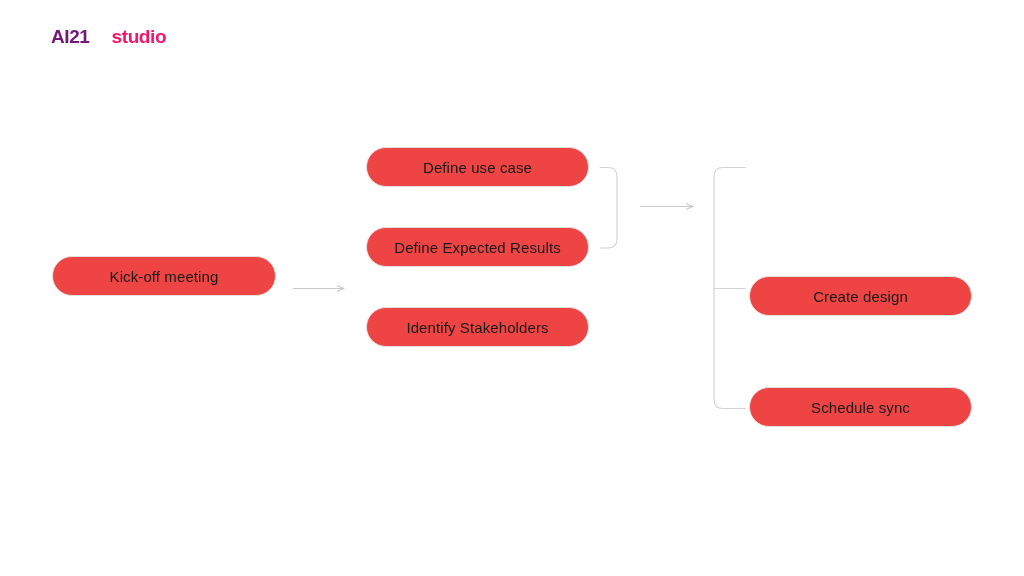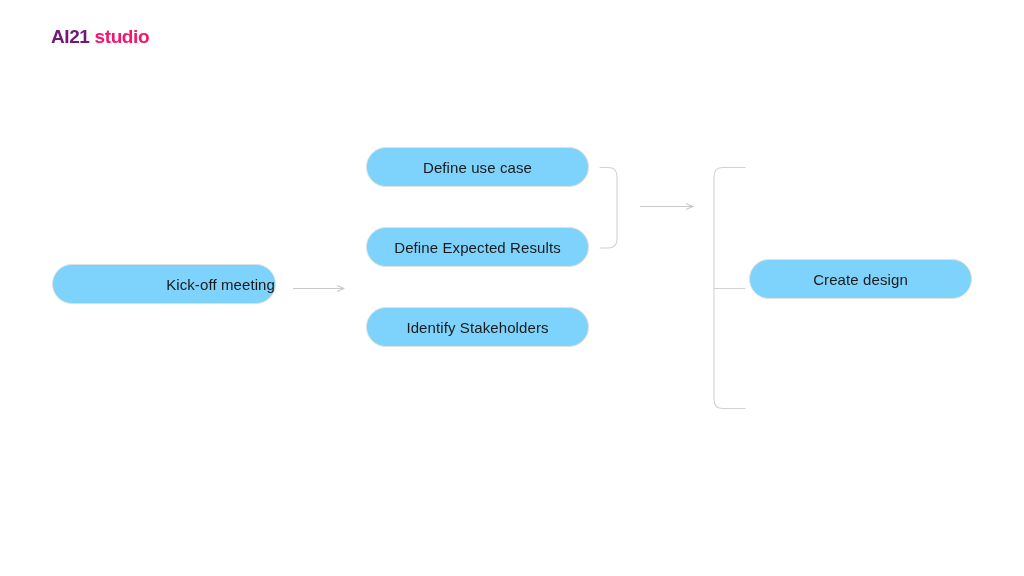--- a/index.html
+++ b/index.html
@@ -22,35 +22,35 @@
     position: absolute;
     left: 51px;
     top: 27px;
     font-size: 19px;
     font-weight: 700;
     letter-spacing: -0.4px;
     line-height: 1;
     white-space: nowrap;
   }
   .logo-ai21 { color: #701a75; }
-  .logo-studio { color: #F6156D; margin-left: 5px; }
+  .logo-studio { color: #F6156D; margin-left: 22px; }
 
   
   .canvas {
     position: absolute;
     left: 0; top: 0;
     width: 1024px;
     height: 576px;
   }
 
   
   .node {
     position: absolute;
     box-sizing: border-box;
-    background: #7dd3fc;
+    background: #ef4444;
     border: 1px solid #E0E0DE;
     border-radius: 24px;
     display: flex;
     align-items: center;
     justify-content: center;
     color: #1A1A1A;
     font-size: 15px;
     font-weight: 400;
     letter-spacing: 0.1px;
     white-space: nowrap;
@@ -61,22 +61,22 @@
   .col-left  { left: 52px;  width: 224px; height: 40px; }
   
   .col-mid   { left: 366px; width: 223px; height: 40px; }
   
   .col-right { left: 749px; width: 223px; height: 40px; }
 
   .r-y1  { top: 147px; }
   .r-y2  { top: 227px; }
   .r-y3  { top: 307px; }
   .r-y4  { top: 387px; }
-  .r-ym  { top: 259px; justify-content: center; }
-  .r-kc  { top: 264px; justify-content: flex-end; }
+  .r-ym  { top: 276px; justify-content: center; }
+  .r-kc  { top: 256px; }
 
   
   .connectors {
     position: absolute;
     left: 0; top: 0;
     width: 1024px;
     height: 576px;
     pointer-events: none;
   }
 </style>
@@ -126,14 +126,17 @@
   <div class="node col-mid r-y2">
     <span>Define Expected Results</span>
   </div>
   <div class="node col-mid r-y3">
     <span>Identify Stakeholders</span>
   </div>
 
   <div class="node col-right r-ym">
     <span>Create design</span>
   </div>
+  <div class="node col-right r-y4">
+    <span>Schedule sync</span>
+  </div>
 
 </div>
 
 </body></html>

